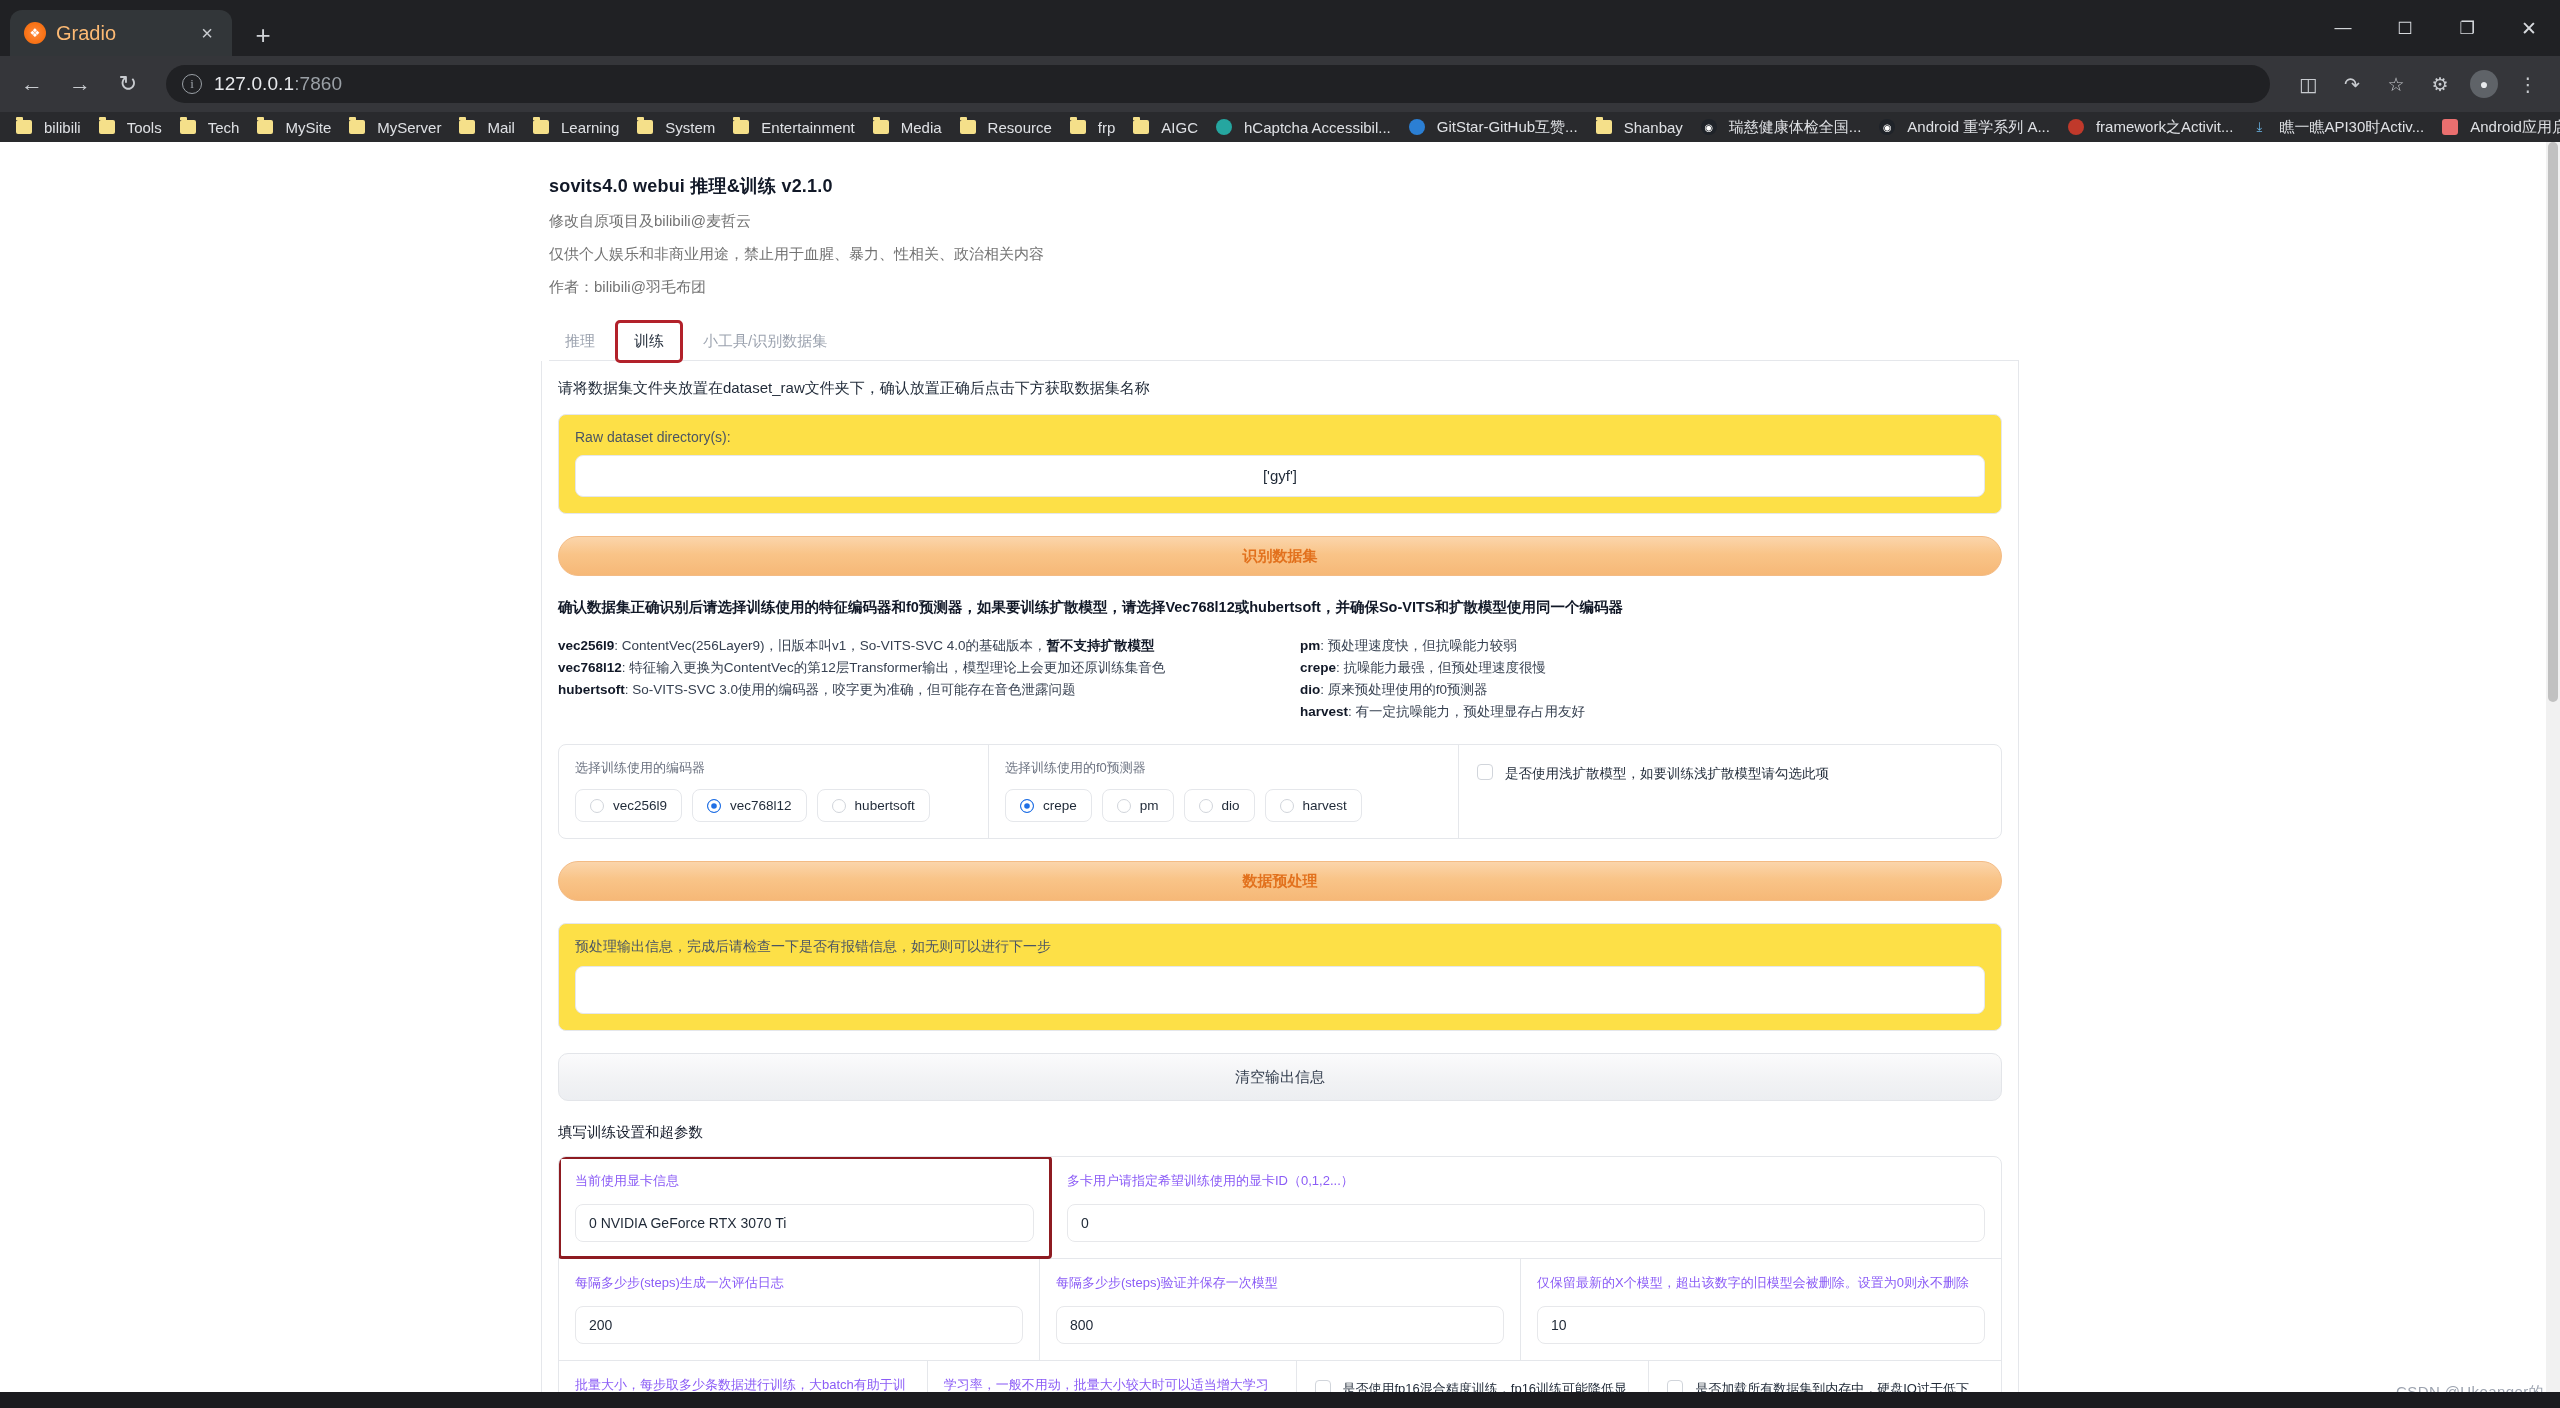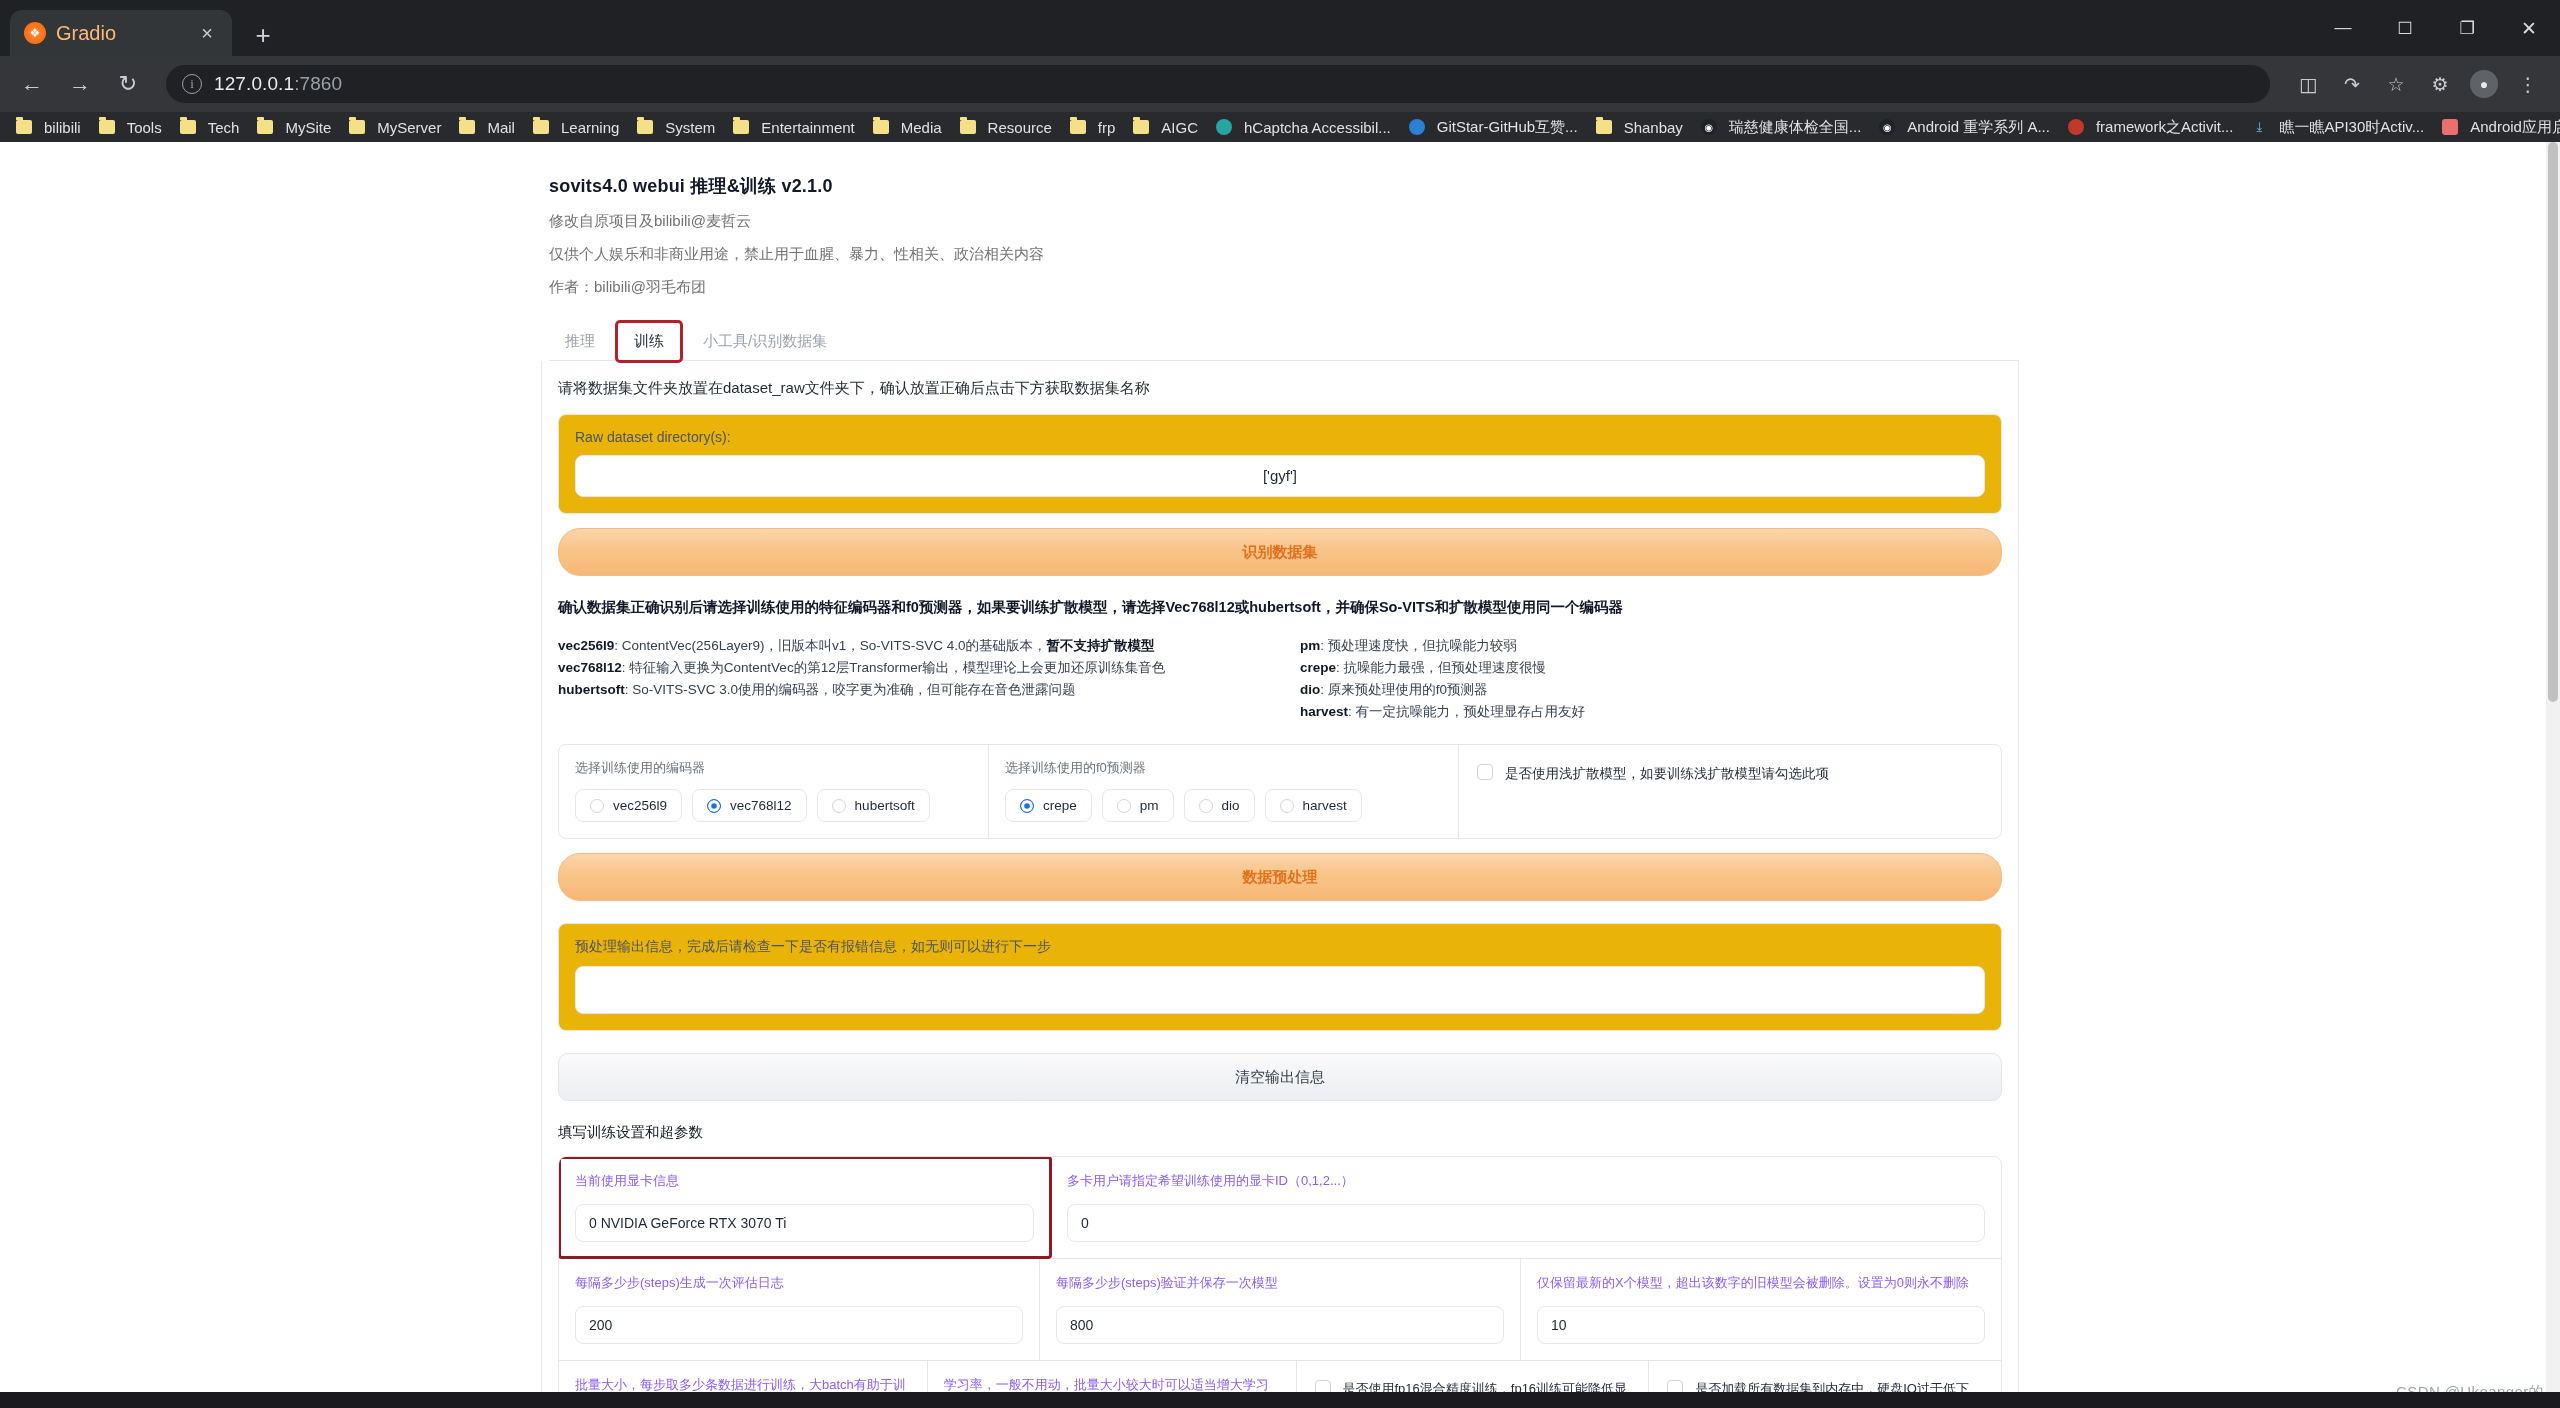--- a/index.html
+++ b/index.html
@@ -84,31 +84,31 @@
   }
   .ui-tab.highlighted {
     outline: 3px solid #b2212a; outline-offset:-1px; border-radius:3px;
   }
 
   .panel { border:1px solid #e5e7eb; border-top:none; background:#fff; padding:18px 16px 20px 16px; }
 
   .hint { font-size:15px; color:#1f2937; margin-bottom:16px; }
 
   .block {
-    border:1px solid #e5e7eb; border-radius:8px; background:#eab308; padding:14px 16px 16px 16px;
+    border:1px solid #e5e7eb; border-radius:8px; background:#fde047; padding:14px 16px 16px 16px;
   }
   .field-label { font-size:14px; color:#4b5563; margin-bottom:10px; }
   .textbox {
     border:1px solid #e5e7eb; background:#fff; border-radius:8px; padding:11px 14px;
     font-size:15px; color:#1f2937; min-height:42px;text-align:center;
   }
   .textbox.empty { min-height:48px; }
 
   .orange-btn {
-    margin-top:14px; height:48px; border-radius:22px; display:flex; align-items:center; justify-content:center;
+    margin-top:22px; height:40px; border-radius:22px; display:flex; align-items:center; justify-content:center;
     background: linear-gradient(180deg, #fbd5ab 0%, #f9c488 45%, #f6b877 100%);
     border: 1px solid #f3bb85; color:#e2711d; font-size:15px; font-weight:bold;
   }
   .grey-btn {
     margin-top:22px; height:48px; border-radius:10px; display:flex; align-items:center; justify-content:center;
     background: linear-gradient(180deg,#fbfbfc 0%, #f1f2f4 60%, #eceef1 100%);
     border:1px solid #e3e5e9; color:#374151; font-size:15px;
   }
 
   .note { margin-top:22px; font-size:14.5px; color:#111827; font-weight:bold;}

